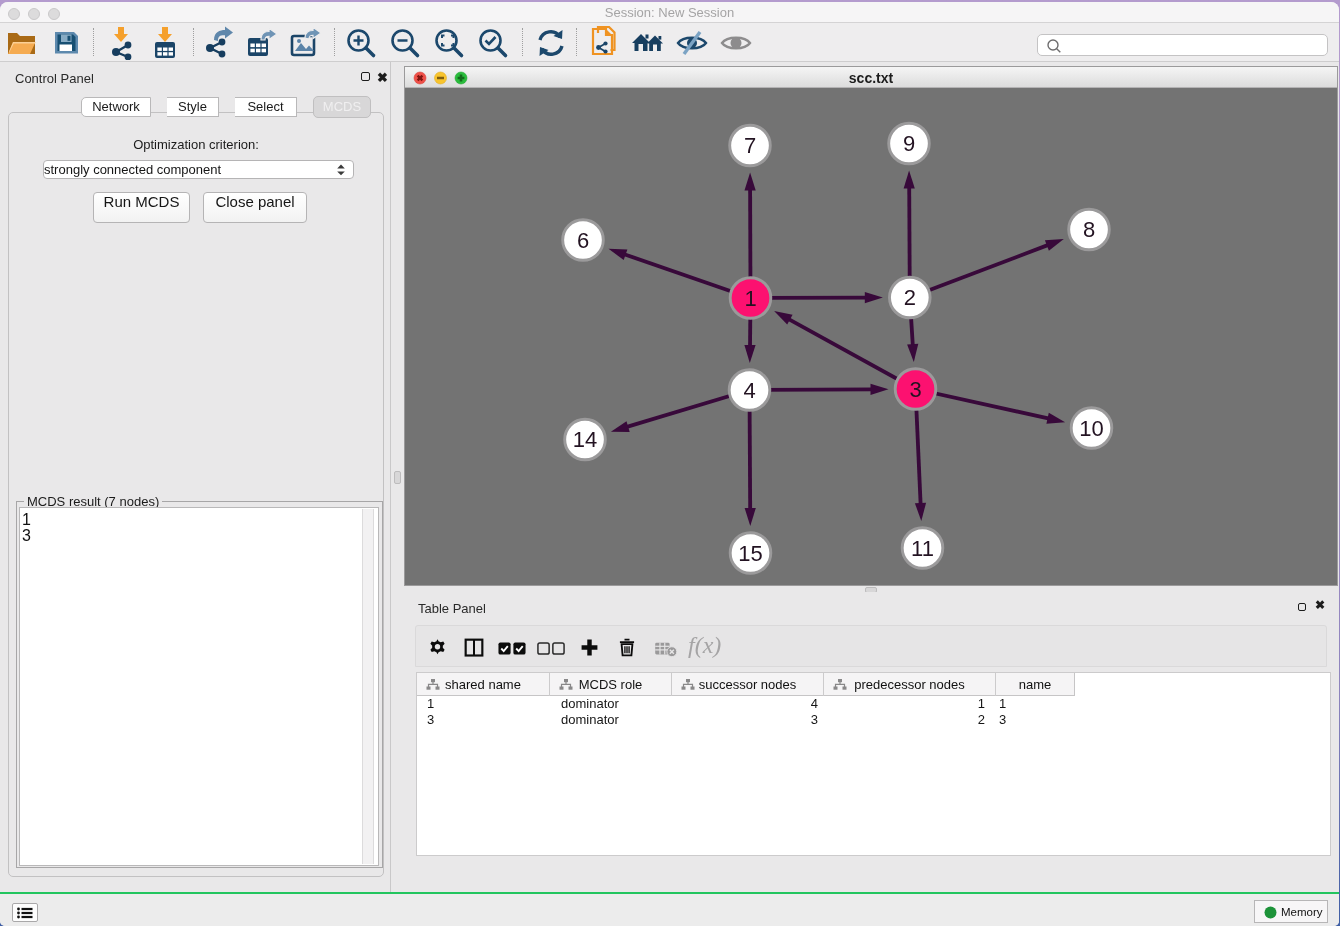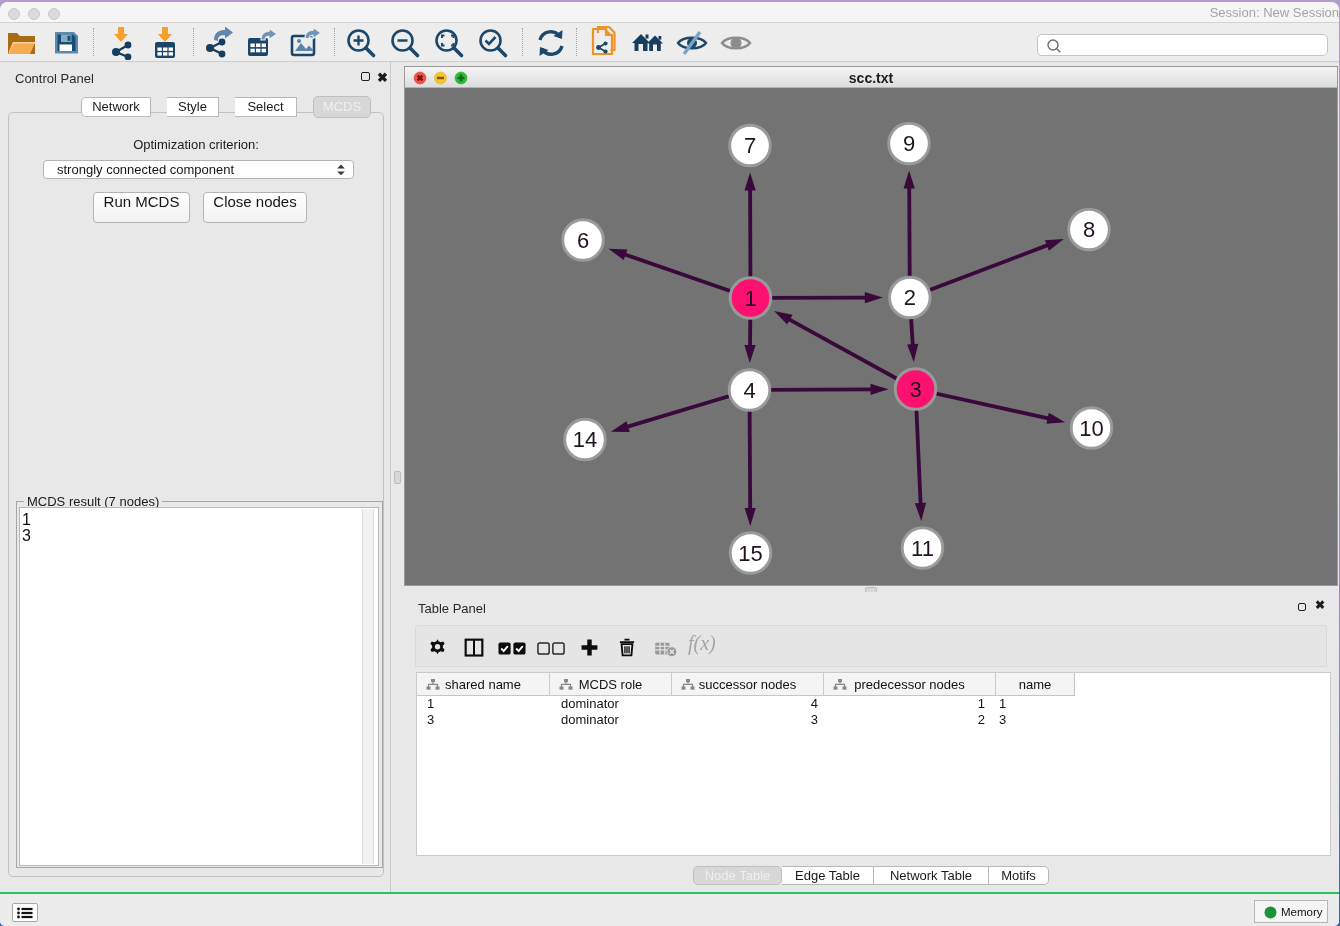--- a/index.html
+++ b/index.html
@@ -10,38 +10,38 @@
     position:relative;
   }
   .abs { position:absolute; }
   #win {
     position:absolute; left:0; top:2px; width:1339px; height:924px;
     background:#e9e8e9; border-radius:8px 8px 5px 5px; overflow:hidden;
   }
   
   #titlebar { position:absolute; left:0; top:0; width:100%; height:21px; background:#f6f5f6; border-bottom:1px solid #d4d3d4; }
   .tl { position:absolute; top:5.5px; width:12.5px; height:12.5px; border-radius:50%; background:#dcdbdc; border:1px solid #c9c8c9; }
-  #apptitle { position:absolute; top:3px; width:100%; text-align:right; font-size:13px; color:#a5a4a5; }
+  #apptitle { position:absolute; top:3px; width:100%; text-align:center; font-size:13px; color:#a5a4a5; }
   
   #toolbar { position:absolute; left:0; top:21px; width:100%; height:39px; background:#eeedee; border-bottom:1px solid #cecdce; }
   .tbi { position:absolute; top:3px; width:34px; height:34px; }
   .tsep { position:absolute; top:5px; height:28px; width:0; border-left:1px dotted #9f9f9f; }
   #searchbox { position:absolute; left:1037px; top:11px; width:291px; height:22px; background:#fff; border:1px solid #c4c3c4; border-radius:5px; }
   
   #cp { position:absolute; left:0; top:60px; width:391px; height:830px; background:#e9e8e9; border-right:1px solid #c9c8c9; }
   #cp-title { position:absolute; left:15px; top:9px; font-size:13px; color:#2a2a2a; }
   .winbtn-sq { position:absolute; width:9px; height:9px; border:1.6px solid #1c1c1c; border-radius:2px; }
   .winbtn-x { position:absolute; font-size:13px; font-weight:bold; color:#1c1c1c; }
   #cp-content { position:absolute; left:8px; top:50px; width:376px; height:765px; border:1px solid #c2c1c2; border-radius:5px; background:#e9e8e9; }
   .tabstrip { position:absolute; display:flex; }
   .tab { font-size:13px; color:#1a1a1a; background:#fff; border:1px solid #b9b8b9; border-left:none; text-align:center; line-height:18px; height:20px; }
   .tab.first { border-left:1px solid #b9b8b9; border-radius:5px 0 0 5px; }
   .tab.sel { background:#d8d7d8; color:#f0eff0; border-radius:5px; border:1px solid #c0bfc0; height:22px; line-height:20px; margin-top:-1px; }
   #optlabel { position:absolute; left:0; top:75px; width:392px; text-align:center; font-size:13px; color:#1b1b1b; }
-  #optsel { position:absolute; left:43px; top:98px; width:311px; height:19px; background:#fff; border:1px solid #b5b4b5; border-radius:4px; font-size:13px; color:#151515; line-height:17px; padding-left:13px; }
+  #optsel { position:absolute; left:43px; top:98px; width:311px; height:19px; background:#fff; border:1px solid #b5b4b5; border-radius:4px; font-size:13px; color:#151515; line-height:17px; }
   .btn { position:absolute; height:31px; background:linear-gradient(#ffffff,#f2f2f2); border:1px solid #b5b4b5; border-radius:4px; font-size:15px; color:#151515; text-align:center; line-height:18px; }
   #fieldset { position:absolute; left:16px; top:439px; width:367px; height:367px; border:1px solid #a7a6a7; }
   #fieldset-legend { position:absolute; left:24px; top:432px; font-size:13px; color:#1b1b1b; background:#e9e8e9; padding:0 3px; }
   #resultbox { position:absolute; left:19px; top:445px; width:360px; height:359px; background:#fff; border:1px solid #b9b8b9; }
   #resultbox .sb { position:absolute; right:4px; top:1px; bottom:1px; width:12px; background:#f2f1f2; border-left:1px solid #dcdbdc; border-right:1px solid #dcdbdc; }
   #resulttext { position:absolute; left:2px; top:4px; font-size:16px; color:#101010; line-height:16px; }
   
   #netwin { position:absolute; left:404px; top:64px; width:934px; height:520px; border:1px solid #9b9a9b; background:#737373; }
   #nw-title { position:absolute; left:0; top:0; width:100%; height:21px; background:linear-gradient(#f5f5f5,#dcdcdc); border-bottom:1px solid #b4b3b4; }
   #nw-title .t { position:absolute; width:100%; text-align:center; top:3px; font-size:14px; color:#1c1c1c; font-weight:700; }
@@ -217,21 +217,21 @@
       <div class="tab sel" style="width:58px;">MCDS</div>
     </div>
     <div id="optlabel">Optimization criterion:</div>
     <div id="optsel">strongly connected component
       <svg width="10" height="12" viewBox="0 0 10 12" style="position:absolute;right:7px;top:3px;">
           <path d="M1.2 4.4 L5 0.6 L8.8 4.4 Z" fill="#3a3a3a"></path>
           <path d="M1.2 7.4 L5 11.2 L8.8 7.4 Z" fill="#3a3a3a"></path>
         </svg>
     </div>
     <div class="btn" style="left:93px; top:130px; width:97px;">Run MCDS</div>
-    <div class="btn" style="left:203px; top:130px; width:104px;">Close nodes</div>
+    <div class="btn" style="left:203px; top:130px; width:104px;">Close panel</div>
     <div id="fieldset"></div>
     <div id="fieldset-legend">MCDS result (7 nodes)</div>
     <div id="resultbox">
         <div id="resulttext">1<br>3</div>
         <div class="sb"></div>
       </div>
   </div>
 
   <div class="abs" style="left:394px; top:469px; width:7px; height:13px; background:#d8d7d8; border:1px solid #bdbcbd; border-radius:2px;"></div>
 
@@ -346,21 +346,21 @@
       <svg width="24" height="18" viewBox="0 0 26 20" style="position:absolute;left:238px;top:14px;">
         <rect x="1" y="3" width="16" height="13" rx="1.5" fill="#9a999a"></rect>
         <line x1="1" y1="7" x2="17" y2="7" stroke="#e6e5e6" stroke-width="1.3"></line>
         <line x1="1" y1="11" x2="17" y2="11" stroke="#e6e5e6" stroke-width="1.3"></line>
         <line x1="6.3" y1="3" x2="6.3" y2="16" stroke="#e6e5e6" stroke-width="1.3"></line>
         <line x1="11.6" y1="3" x2="11.6" y2="16" stroke="#e6e5e6" stroke-width="1.3"></line>
         <circle cx="19.5" cy="13" r="5.5" fill="#9a999a" stroke="#e6e5e6" stroke-width="1"></circle>
         <path d="M17.3 10.8 l4.4 4.4 M21.7 10.8 l-4.4 4.4" stroke="#e6e5e6" stroke-width="1.6"></path>
       </svg>
 
-      <div style="position:absolute;left:272px;top:6px;font-family:'Liberation Serif',serif;font-style:italic;font-size:20px;color:#a5a4a5;">f(x)</div>
+      <div style="position:absolute;left:272px;top:6px;font-family:'Liberation Serif',serif;font-style:italic;font-size:24px;color:#a5a4a5;">f(x)</div>
     </div>
     <div id="tbl">
       <div id="tbl-head">
         <div class="th" style="left:0; width:133px;">shared name</div>
         <div class="th" style="left:133px; width:122px;">MCDS role</div>
         <div class="th" style="left:255px; width:152px;">successor nodes</div>
         <div class="th" style="left:407px; width:172px;">predecessor nodes</div>
         <div class="th" style="left:579px; width:79px; border-right:1px solid #c6c5c6;">name</div>
         <svg class="thico" style="left:9px;" width="14" height="11" viewBox="0 0 14 11">
             <rect x="5" y="0" width="4" height="3.2" fill="#898889"></rect>
@@ -391,26 +391,20 @@
       <div class="td" style="left:144px; top:23px;">dominator</div>
       <div class="td" style="left:255px; top:23px; width:146px; text-align:right;">4</div>
       <div class="td" style="left:407px; top:23px; width:161px; text-align:right;">1</div>
       <div class="td" style="left:582px; top:23px;">1</div>
       <div class="td" style="left:10px; top:39px;">3</div>
       <div class="td" style="left:144px; top:39px;">dominator</div>
       <div class="td" style="left:255px; top:39px; width:146px; text-align:right;">3</div>
       <div class="td" style="left:407px; top:39px; width:161px; text-align:right;">2</div>
       <div class="td" style="left:582px; top:39px;">3</div>
     </div>
-    <div class="tabs2" style="left:289px; top:274px;">
-      <div class="tab sel first" style="width:89px; border-radius:5px; height:19px; line-height:18px; margin-top:0;">Node Table</div>
-      <div class="tab" style="width:92px; height:19px; line-height:18px;">Edge Table</div>
-      <div class="tab" style="width:115px; height:19px; line-height:18px;">Network Table</div>
-      <div class="tab" style="width:60px; height:19px; line-height:18px; border-radius:0 5px 5px 0;">Motifs</div>
-    </div>
   </div>
 
   <div id="statusbar">
     <div id="listbtn">
       <svg width="16" height="12" viewBox="0 0 16 12" style="position:absolute;left:4px;top:3px;">
         <circle cx="1.5" cy="2" r="1.4" fill="#111"></circle>
           <rect x="4.5" y="0.9" width="11" height="2.2" fill="#111"></rect>
         <circle cx="1.5" cy="6" r="1.4" fill="#111"></circle>
           <rect x="4.5" y="4.9" width="11" height="2.2" fill="#111"></rect>
         <circle cx="1.5" cy="10" r="1.4" fill="#111"></circle>

